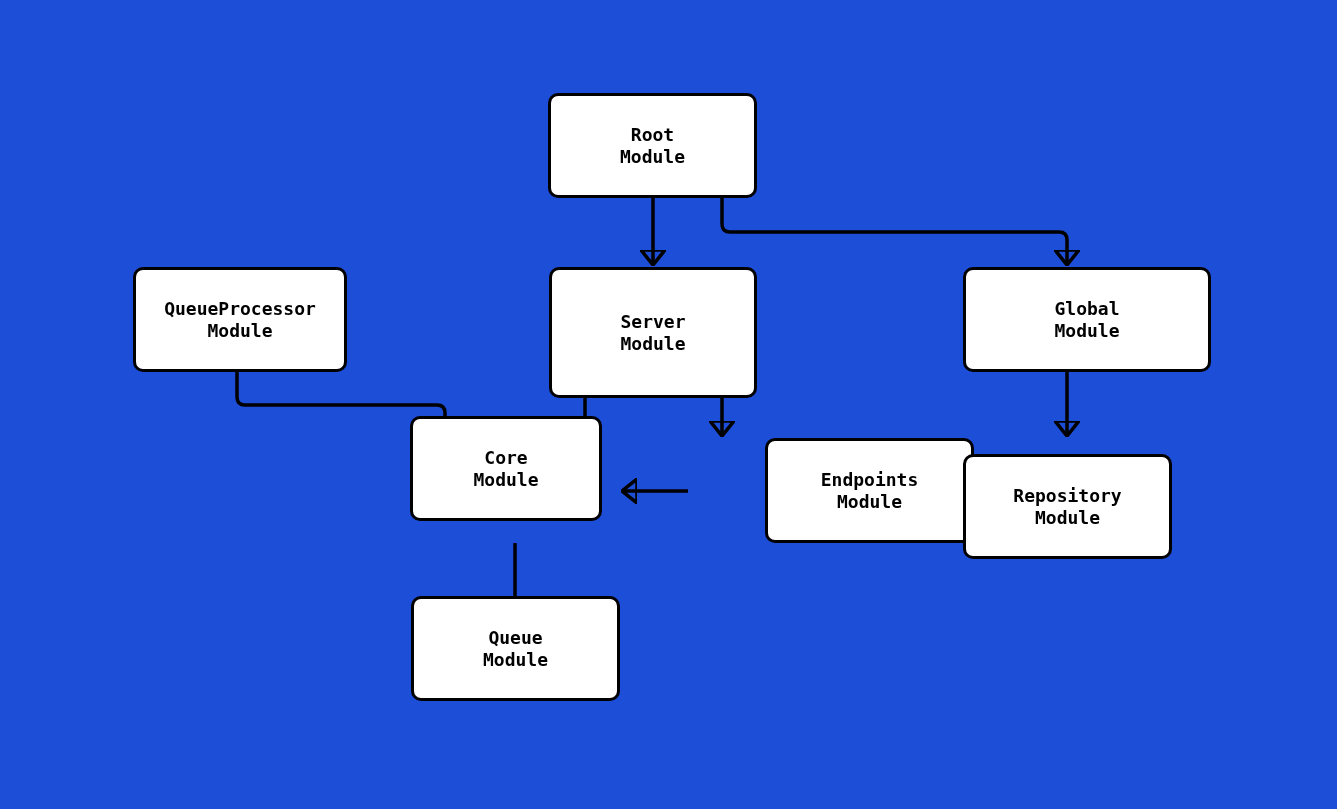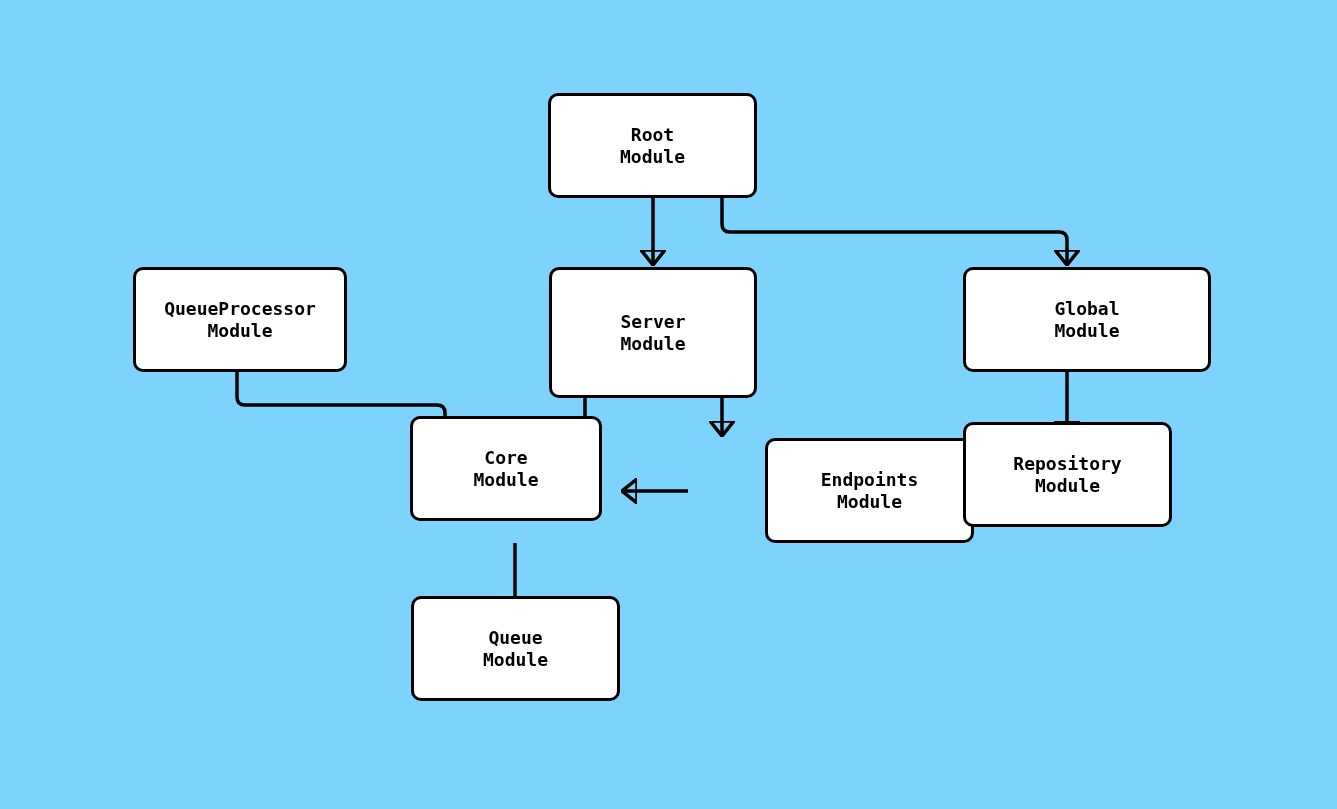--- a/index.html
+++ b/index.html
@@ -4,21 +4,21 @@
 <style>
   html, body {
     margin: 0;
     padding: 0;
     background: #ffffff;
   }
   .canvas {
     position: relative;
     width: 1337px;
     height: 809px;
-    background: #7dd3fc;
+    background: #1d4ed8;
     font-family: "DejaVu Sans Mono", "Liberation Mono", monospace;
     overflow: hidden;
   }
   .edges {
     position: absolute;
     left: 0;
     top: 0;
     width: 1337px;
     height: 809px;
   }
@@ -46,21 +46,21 @@
     line-height: 22px;
     color: #000000;
   }
   
   #node-root          { left: 548px;  top: 93px;  width: 209px; height: 105px; }
   #node-queueprocessor{ left: 133px;  top: 267px; width: 214px; height: 105px; }
   #node-server        { left: 549px;  top: 267px; width: 208px; height: 131px; }
   #node-global        { left: 963px;  top: 267px; width: 248px; height: 105px; }
   #node-core          { left: 410px;  top: 416px; width: 192px; height: 105px; }
   #node-endpoints     { left: 728px;  top: 438px; width: 209px; height: 105px; margin-left: 37px; }
-  #node-repository    { left: 963px;  top: 422px; width: 209px; height: 105px; }
+  #node-repository    { left: 963px;  top: 454px; width: 209px; height: 105px; }
   #node-queue         { left: 411px;  top: 596px; width: 209px; height: 105px; }
 </style>
 </head>
 <body>
 
 <div class="canvas">
 
   <svg class="edges" viewBox="0 0 1337 809" xmlns="http://www.w3.org/2000/svg">
     <defs>
       <marker id="arrowhead" markerUnits="userSpaceOnUse" viewBox="0 0 16 26" markerWidth="16" markerHeight="26" refX="15" refY="13" orient="auto">

